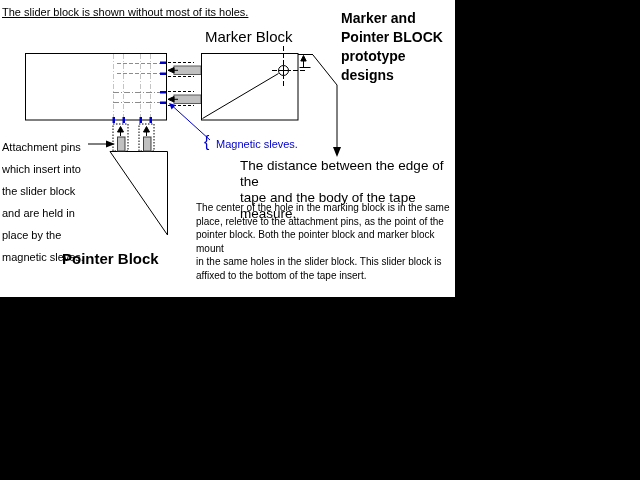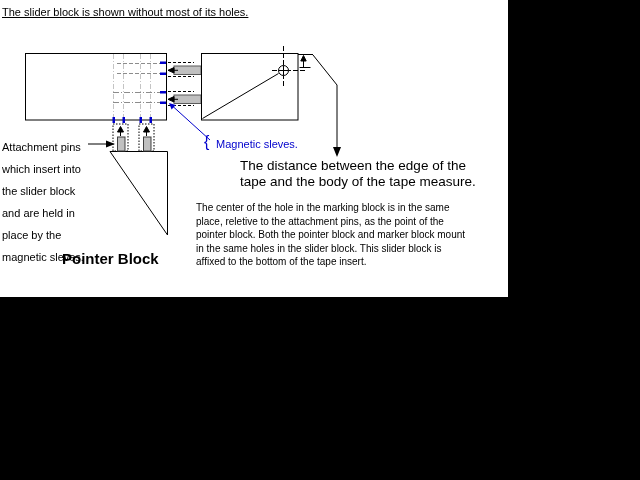--- a/index.html
+++ b/index.html
@@ -4,23 +4,22 @@
 <style>
   html,body{margin:0;padding:0;}
   body{
     width:640px;height:480px;
     background:#000000;
     font-family:"Liberation Sans", sans-serif;
     position:relative;
     overflow:hidden;
   }
   #slide-canvas{
-    position:absolute;left:0;top:0;width:500px;height:297px;
+    position:absolute;left:0;top:0;width:455px;height:297px;
     background:#FFFFFF;
-    padding-left:8px;
   }
   #diagram-svg{position:absolute;left:0;top:0;z-index:1;}
   .t{position:absolute;white-space:pre-line;color:#000;z-index:2;}
   .blue{color:var(--accent-blue,#0000CC);}
   #top-note{left:2px;top:6px;font-size:11px;text-decoration:underline;white-space:nowrap;}
   #slider-label{left:17px;top:22px;font-size:15px;}
   #marker-label{left:205px;top:28px;font-size:15px;}
   #main-title{left:341px;top:9px;font-size:14px;font-weight:bold;line-height:19px;}
   #attach-note{left:2px;top:136px;font-size:11px;line-height:22px;}
   #pointer-label{left:62px;top:250px;font-size:15px;font-weight:bold;}
@@ -119,20 +118,23 @@
       <polygon points="115,144 106,140.5 106,147.5" fill="#000000"></polygon>
     </g>
 
     <g>
       <line x1="210" y1="140" x2="173" y2="106.5" style="stroke:var(--accent-blue,#0000CC)"></line>
       <polygon points="169,103 171.6,109.5 175.7,105" style="fill:var(--accent-blue,#0000CC)"></polygon>
     </g>
   </svg>
 
   <div class="t" id="top-note">The slider block is shown without most of its holes.</div>
+  <div class="t" id="marker-label">Marker Block</div>
+  <div class="t" id="main-title">Marker and Pointer BLOCK
+prototype designs</div>
   <div class="t" id="attach-note">Attachment pins
 which insert into
 the slider block
 and are held in
 place by the
 magnetic sleves.</div>
   <div class="t" id="pointer-label">Pointer Block</div>
   <div class="t blue" id="magnetic-brace">{</div>
   <div class="t blue" id="magnetic-label">Magnetic sleves.</div>
   <div class="t" id="distance-note">The distance between the edge of the

